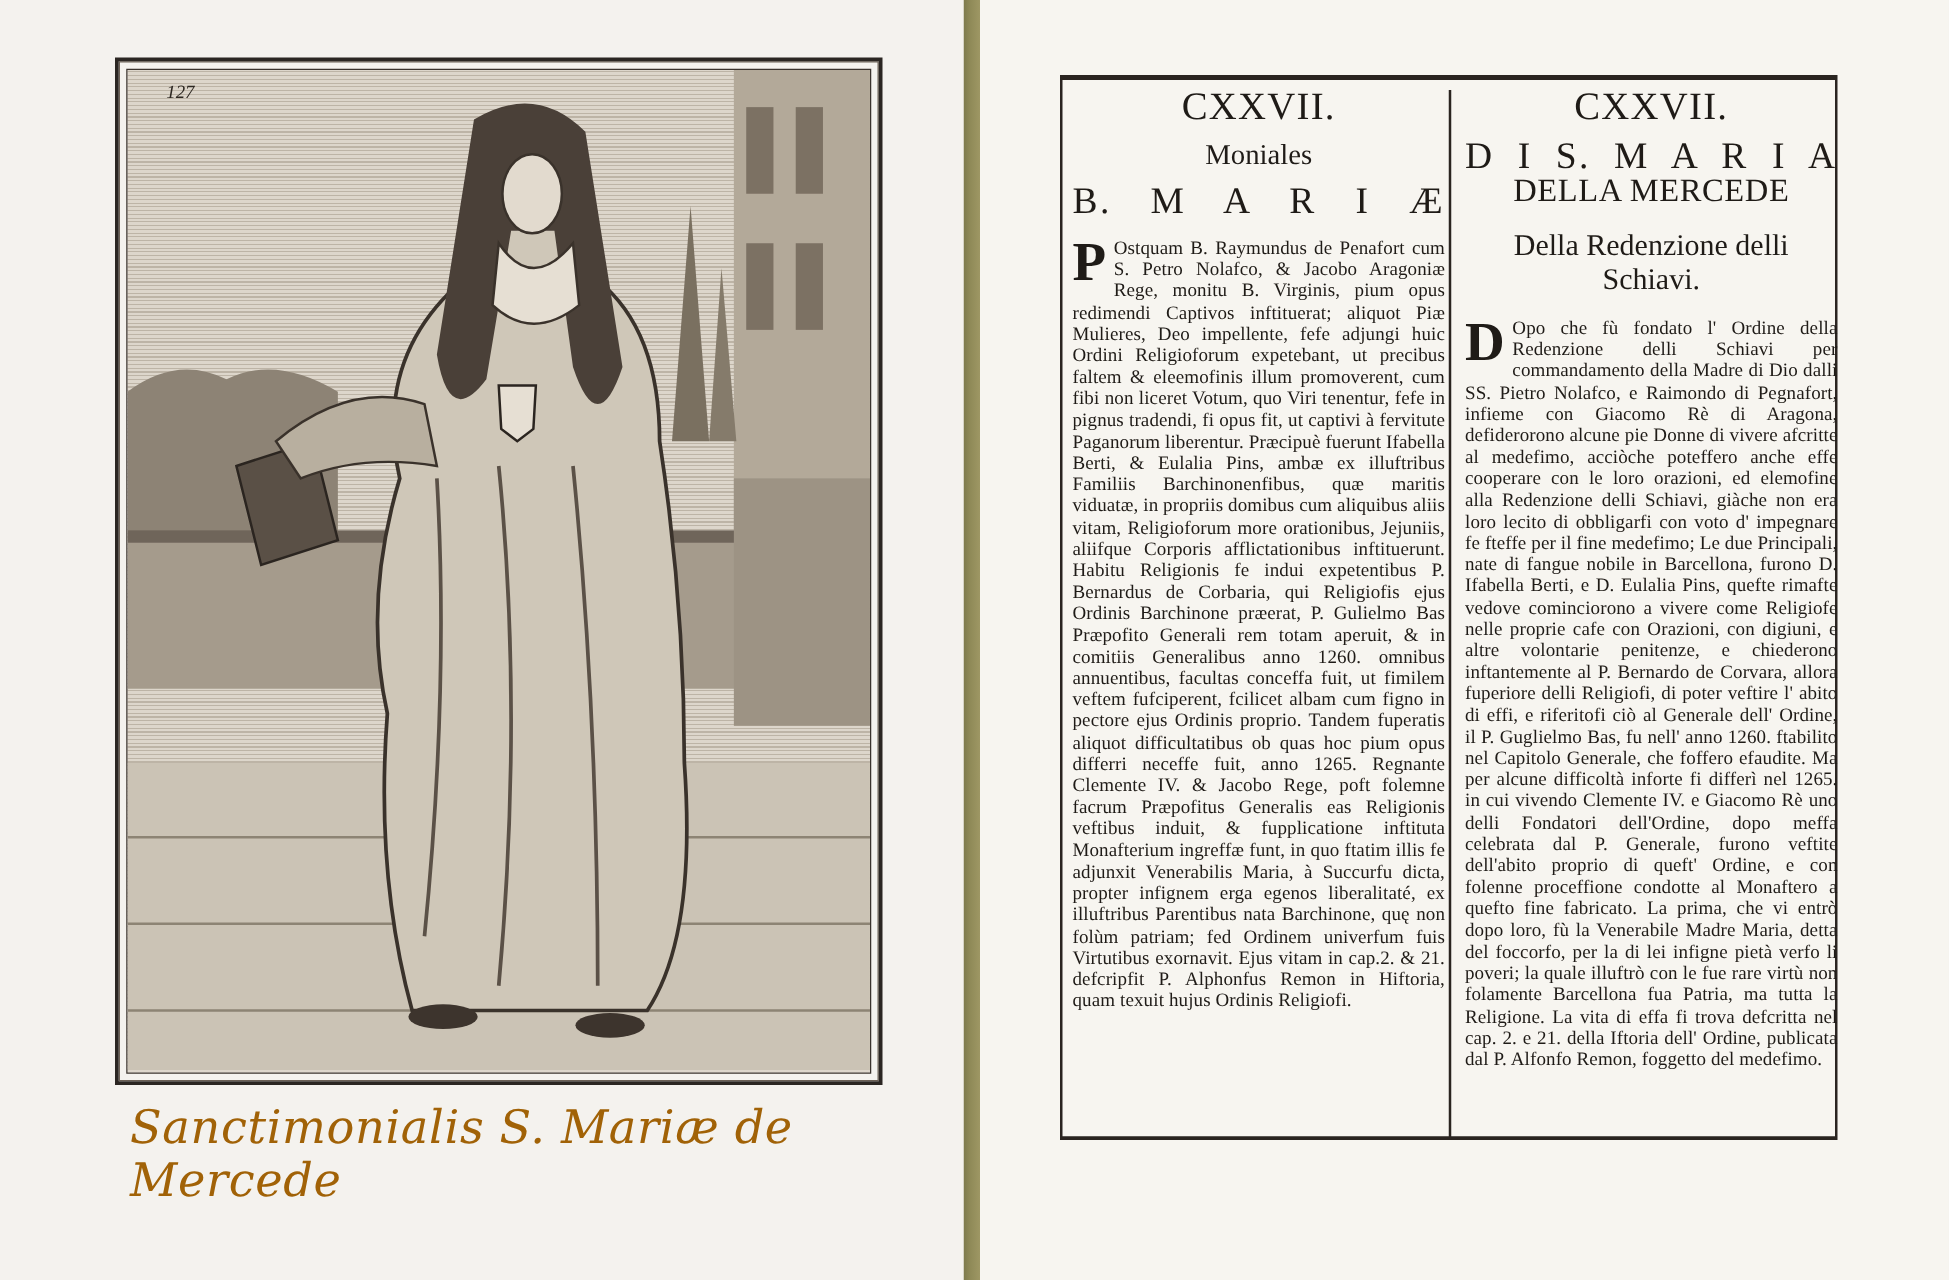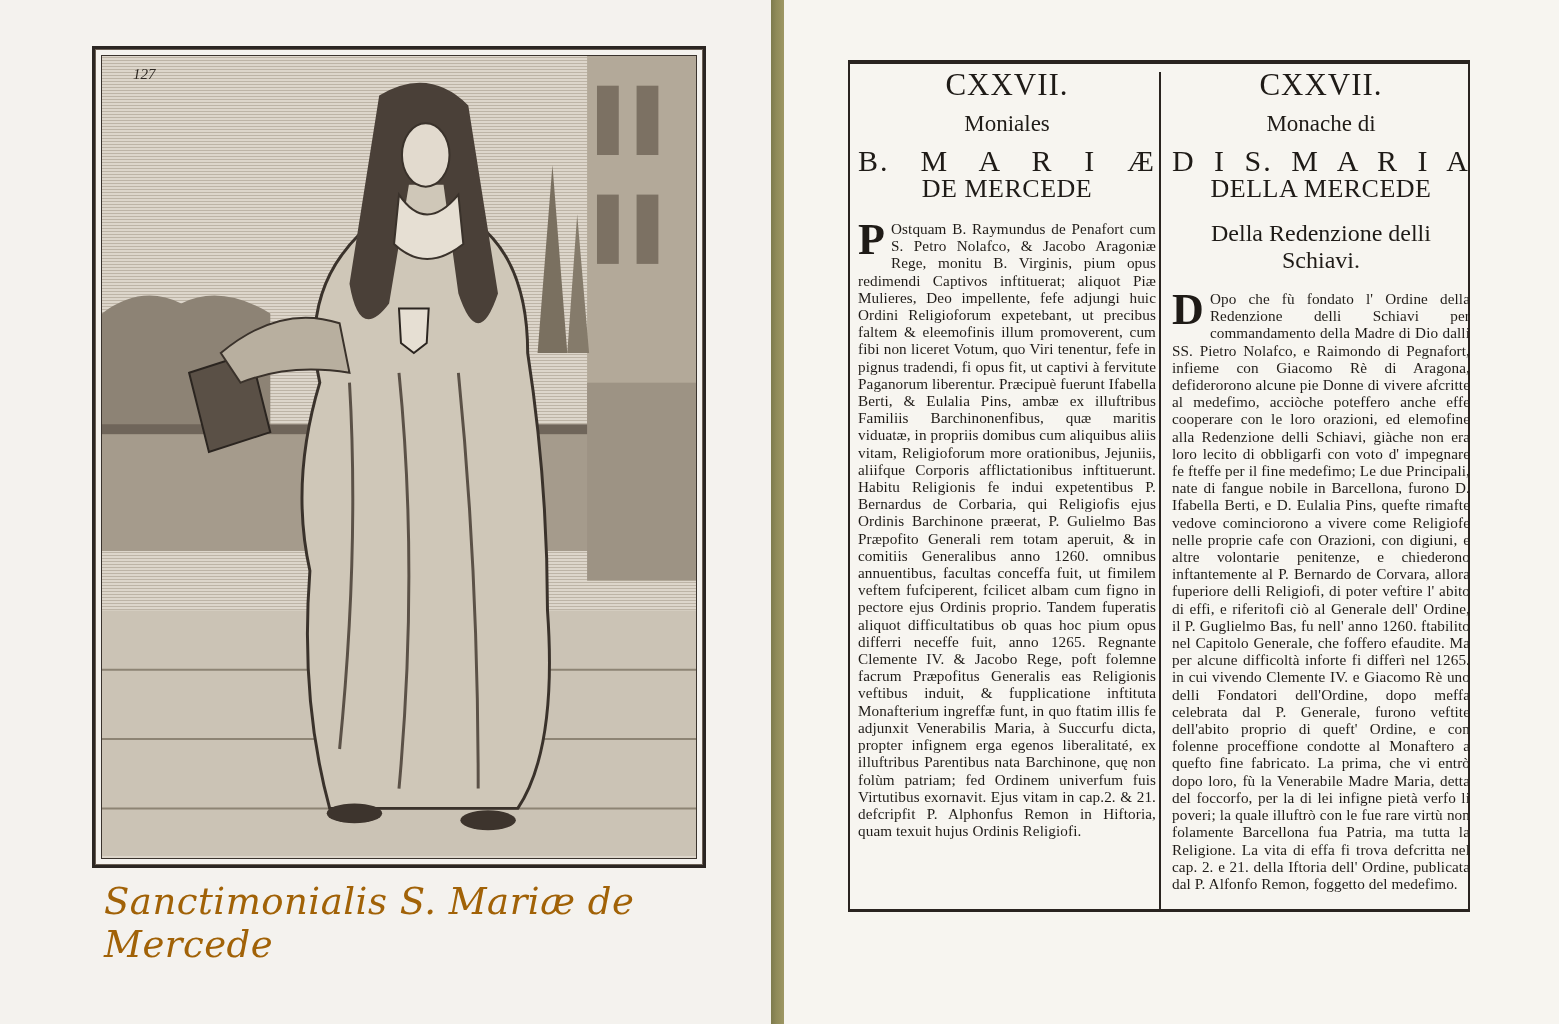--- a/index.html
+++ b/index.html
@@ -124,29 +124,27 @@
 
 <div class="page-right"></div>
 
 <div class="frame"></div>
 <div class="col-divider"></div>
 
 <div class="column col-latin">
   <p class="c-numeral">CXXVII.</p>
   <p class="c-sub">Moniales</p>
   <p class="c-spaced">B.  M A R I Æ</p>
-  <p class="c-big">DE MERCEDE</p>
   <div class="body-text">
     <span class="dropcap">P</span><span>Ostquam B. Raymundus de Penafort cum S. Petro Nolafco, &amp; Jacobo Aragoniæ Rege, monitu B. Virginis, pium opus redimendi Captivos inftituerat; aliquot Piæ Mulieres, Deo impellente, fefe adjungi huic Ordini Religioforum expetebant, ut precibus faltem &amp; eleemofinis illum promoverent, cum fibi non liceret Votum, quo Viri tenentur, fefe in pignus tradendi, fi opus fit, ut captivi à fervitute Paganorum liberentur. Præcipuè fuerunt Ifabella Berti, &amp; Eulalia Pins, ambæ ex illuftribus Familiis Barchinonenfibus, quæ maritis viduatæ, in propriis domibus cum aliquibus aliis vitam, Religioforum more orationibus, Jejuniis, aliifque Corporis afflictationibus inftituerunt. Habitu Religionis fe indui expetentibus P. Bernardus de Corbaria, qui Religiofis ejus Ordinis Barchinone præerat, P. Gulielmo Bas Præpofito Generali rem totam aperuit, &amp; in comitiis Generalibus anno 1260. omnibus annuentibus, facultas conceffa fuit, ut fimilem veftem fufciperent, fcilicet albam cum figno in pectore ejus Ordinis proprio. Tandem fuperatis aliquot difficultatibus ob quas hoc pium opus differri neceffe fuit, anno 1265. Regnante Clemente IV. &amp; Jacobo Rege, poft folemne facrum Præpofitus Generalis eas Religionis veftibus induit, &amp; fupplicatione inftituta Monafterium ingreffæ funt, in quo ftatim illis fe adjunxit Venerabilis Maria, à Succurfu dicta, propter infignem erga egenos liberalitaté, ex illuftribus Parentibus nata Barchinone, quę non folùm patriam; fed Ordinem univerfum fuis Virtutibus exornavit. Ejus vitam in cap.2. &amp; 21. defcripfit P. Alphonfus Remon in Hiftoria, quam texuit hujus Ordinis Religiofi.</span>
   </div>
 </div>
 
 <div class="column col-italian">
   <p class="c-numeral">CXXVII.</p>
-  <p class="c-sub">Monache di</p>
   <p class="c-spaced">D I  S. M A R I A</p>
   <p class="c-big">DELLA MERCEDE</p>
   <p class="c-title" style="white-space:pre-line">Della Redenzione delli
 Schiavi.</p>
   <div class="body-text">
     <span class="dropcap">D</span><span>Opo che fù fondato l' Ordine della Redenzione delli Schiavi per commandamento della Madre di Dio dalli SS. Pietro Nolafco, e Raimondo di Pegnafort, infieme con Giacomo Rè di Aragona, defiderorono alcune pie Donne di vivere afcritte al medefimo, acciòche poteffero anche effe cooperare con le loro orazioni, ed elemofine alla Redenzione delli Schiavi, giàche non era loro lecito di obbligarfi con voto d' impegnare fe fteffe per il fine medefimo; Le due Principali, nate di fangue nobile in Barcellona, furono D. Ifabella Berti, e D. Eulalia Pins, quefte rimafte vedove cominciorono a vivere come Religiofe nelle proprie cafe con Orazioni, con digiuni, e altre volontarie penitenze, e chiederono inftantemente al P. Bernardo de Corvara, allora fuperiore delli Religiofi, di poter veftire l' abito di effi, e riferitofi ciò al Generale dell' Ordine, il P. Guglielmo Bas, fu nell' anno 1260. ftabilito nel Capitolo Generale, che foffero efaudite. Ma per alcune difficoltà inforte fi differì nel 1265. in cui vivendo Clemente IV. e Giacomo Rè uno delli Fondatori dell'Ordine, dopo meffa celebrata dal P. Generale, furono veftite dell'abito proprio di queft' Ordine, e con folenne proceffione condotte al Monaftero a quefto fine fabricato. La prima, che vi entrò dopo loro, fù la Venerabile Madre Maria, detta del foccorfo, per la di lei infigne pietà verfo li poveri; la quale illuftrò con le fue rare virtù non folamente Barcellona fua Patria, ma tutta la Religione. La vita di effa fi trova defcritta nel cap. 2. e 21. della Iftoria dell' Ordine, publicata dal P. Alfonfo Remon, foggetto del medefimo.</span>
   </div>
 </div>
 
 </body></html>

